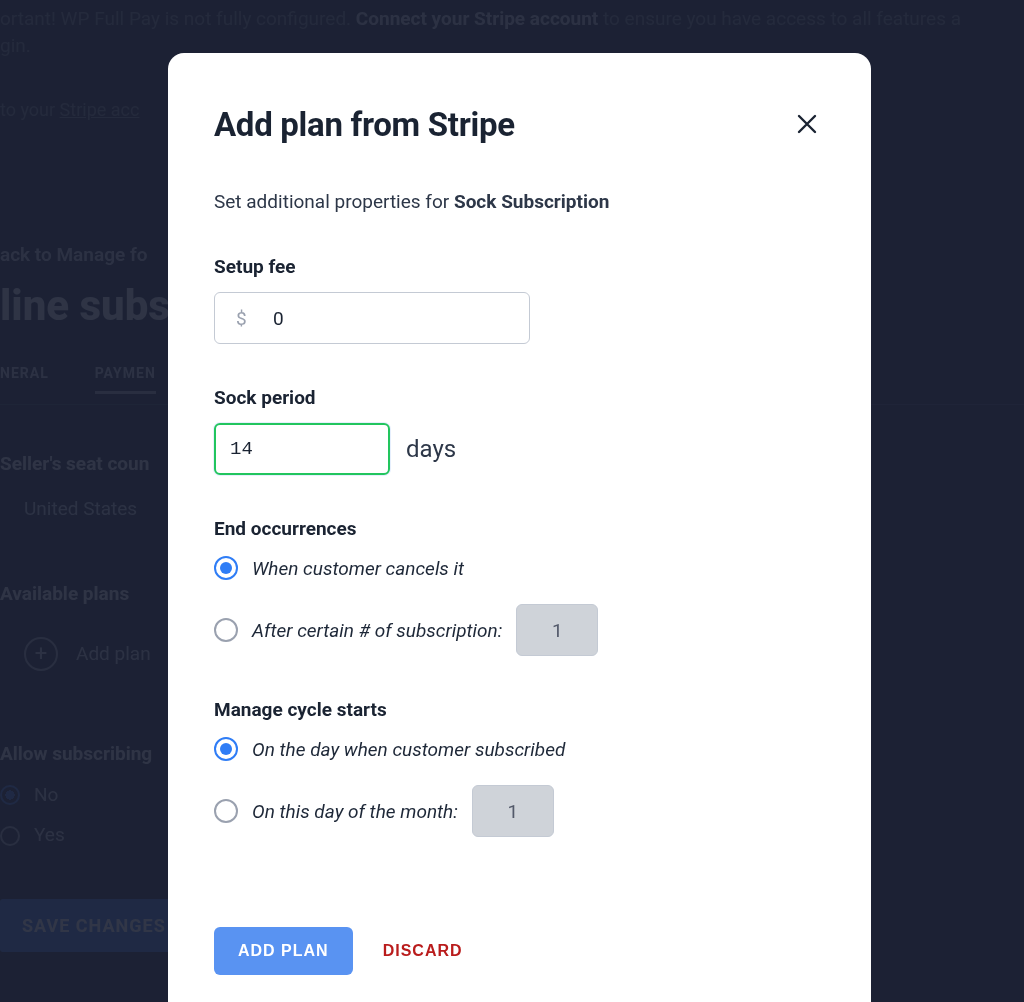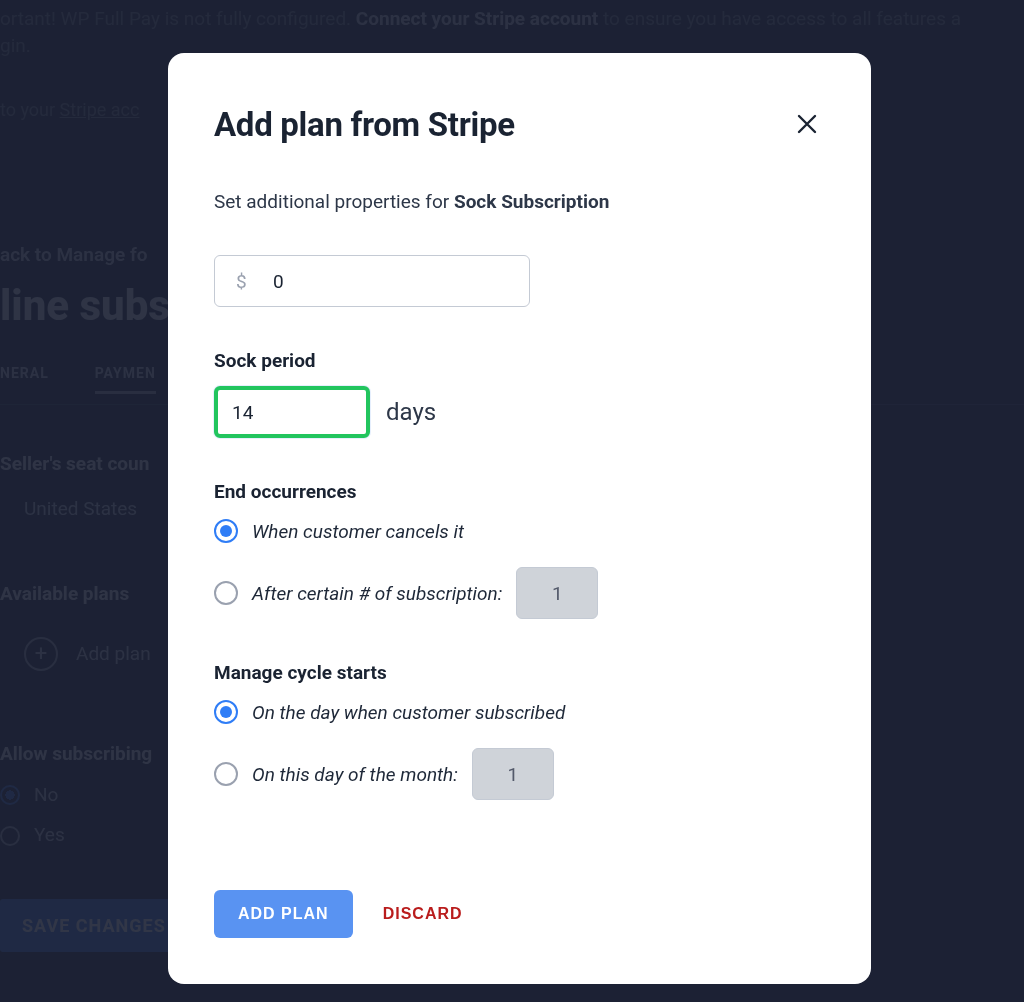--- a/index.html
+++ b/index.html
@@ -120,23 +120,24 @@
       width: 100%;
       padding-left: 58px;
     }
 
     .trial-wrap {
       display: flex;
       align-items: center;
       gap: 16px;
     }
     .trial-input {
-      width: 156px;
-      border: 4px solid #22c55e;
+      width: 176px;
+      border: 2px solid #22c55e;
       box-shadow: 0 0 0 1px rgba(89,147,242,0.15);
+      font-family: Liberation Mono, monospace;
     }
     .trial-suffix {
       font-size: 24px;
       color: #2d3748;
     }
 
     .radio-row {
       display: flex;
       align-items: center;
       gap: 14px;
@@ -264,20 +265,21 @@
         <path d="M4 4 L20 20 M20 4 L4 20" stroke="#1a2332" stroke-width="2.4" fill="none" stroke-linecap="round"></path>
       </svg>
     </button>
   </div>
 
   <p class="modal-sub">
     <span>Set additional properties for </span><span class="product-name">Sock Subscription</span>
   </p>
 
   <div class="form-group">
+    <label class="form-label">Setup fee</label>
     <div class="setup-fee-wrap">
       <span class="currency">$</span>
       <input type="text" class="input-text setup-fee-input" value="0" style="">
     </div>
   </div>
 
   <div class="form-group">
     <label class="form-label">Sock period</label>
     <div class="trial-wrap">
       <input type="text" class="input-text trial-input" value="14" style="">

